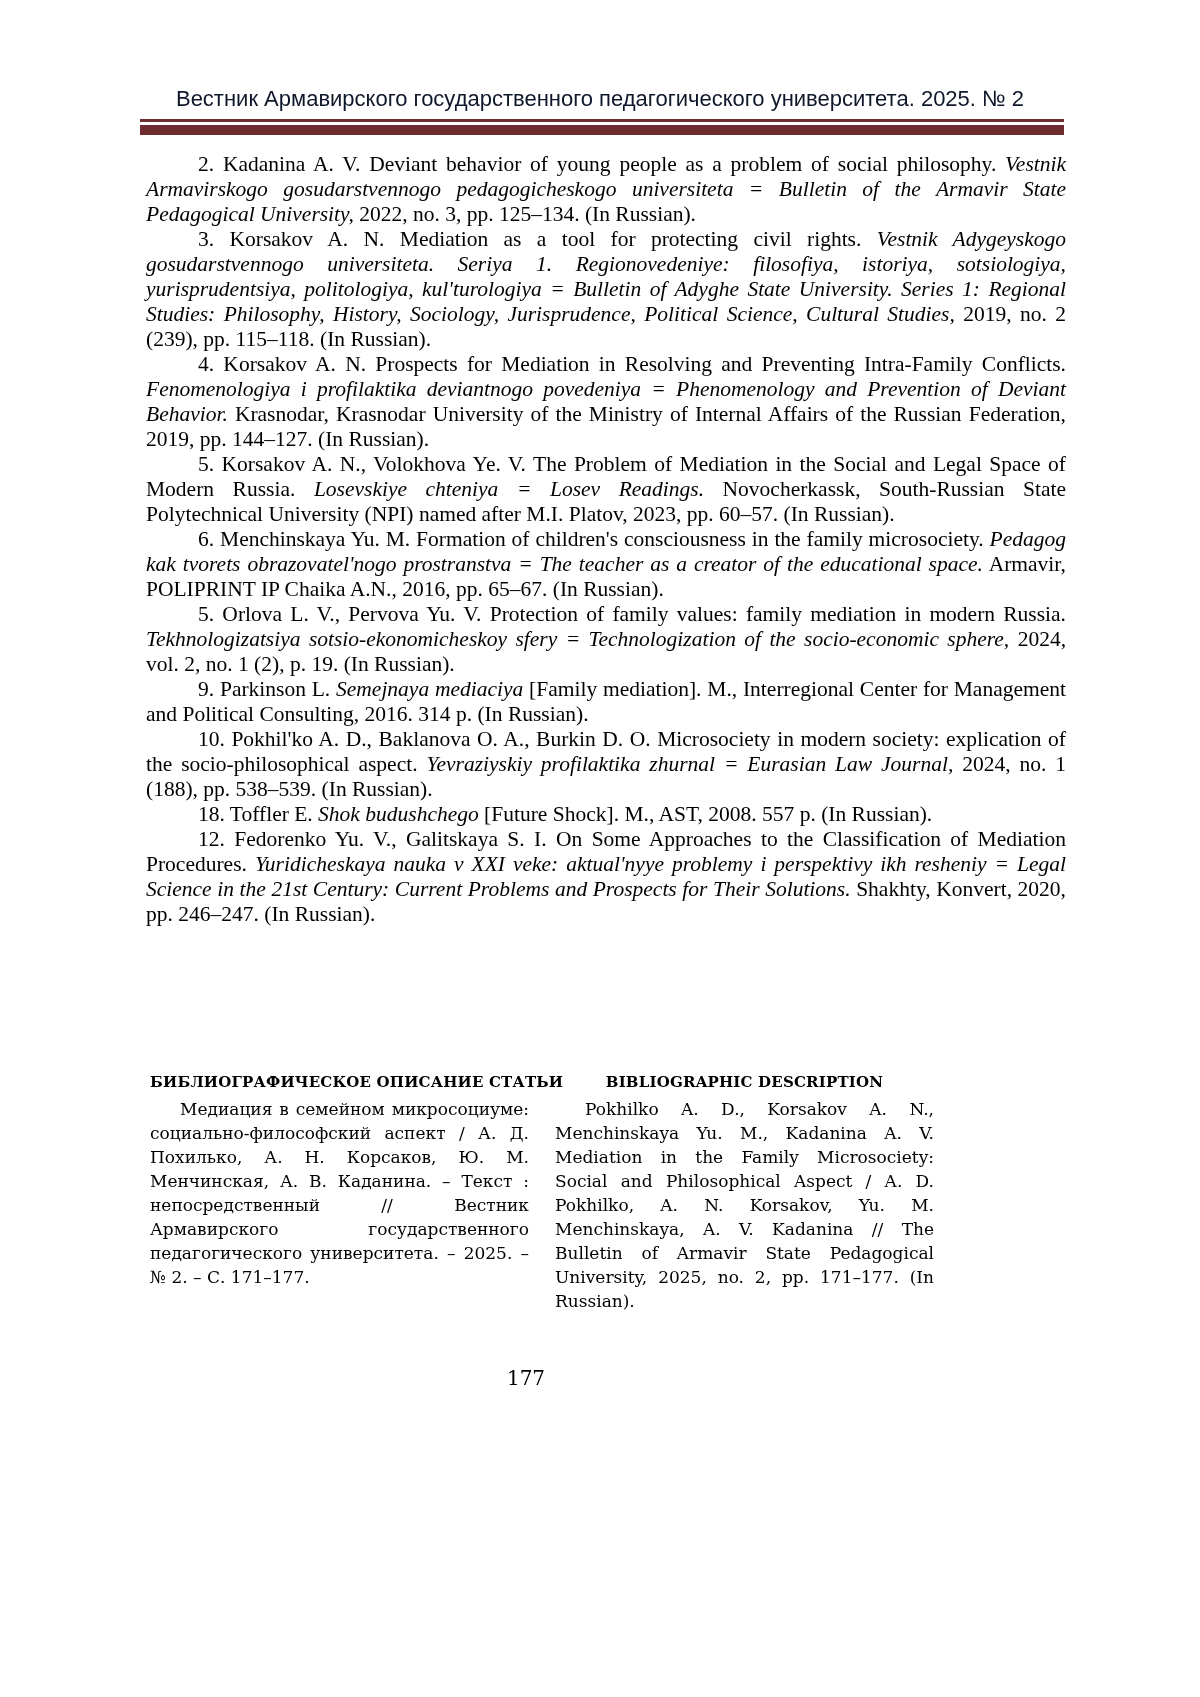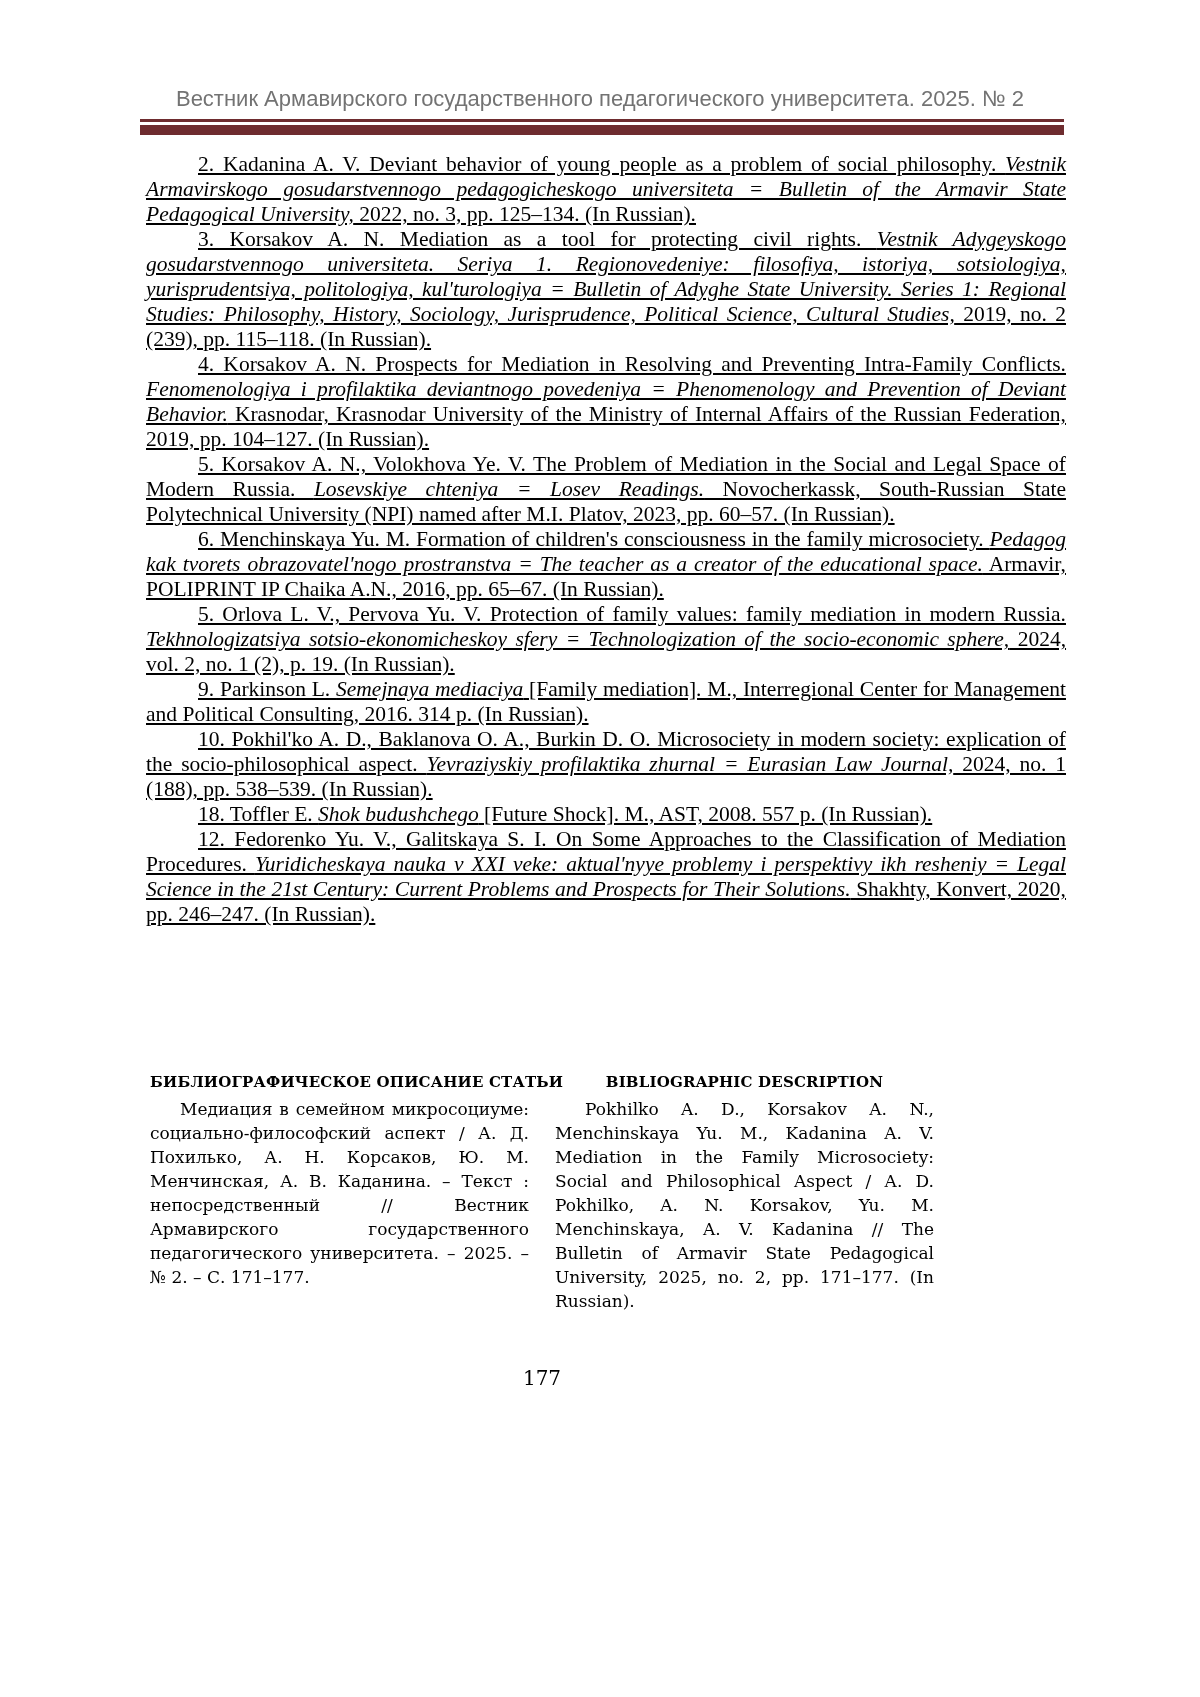--- a/index.html
+++ b/index.html
@@ -11,31 +11,30 @@
     color: #000000;
     font-family: "Liberation Serif", serif;
     overflow: hidden;
   }
   .running-header {
     padding-top: 86px;
     text-align: center;
     font-family: "Liberation Sans", sans-serif;
     font-size: 22px;
     line-height: 26px;
-    color: #737373;
+    color: #0f172a;
   }
   .rule-wrap { margin: 7px 136px 0 140px; }
   .rule-thin  { height: 3px;  margin-bottom: 3px; background: #6e2c2f; }
   .rule-thick { height: 10px; background: #6e2c2f; }
   .refs {
     margin: 17px 134px 0 146px;
     font-size: 21.5px;
     line-height: 25px;
     text-align: justify;
-    text-decoration: underline;
   }
   .refs p { margin: 0; text-indent: 52px; }
   .refs em { font-style: italic; }
   .bib-section {
     position: absolute;
     left: 150px;
     top: 1072px;
     width: 784px;
     display: flex;
     gap: 26px;
@@ -52,21 +51,21 @@
     white-space: nowrap;
   }
   .bib-text {
     font-size: 17px;
     line-height: 24px;
     text-align: justify;
     text-indent: 30px;
   }
   .page-number {
     position: absolute;
-    left: 150px;
+    left: 134px;
     top: 1366px;
     width: 784px;
     text-align: center;
     font-family: "DejaVu Serif", serif;
     font-size: 20px;
   }
 </style>
 </head>
 <body>
 
@@ -75,21 +74,21 @@
   <div class="running-header">Вестник Армавирского государственного педагогического университета. 2025. № 2</div>
 
   <div class="rule-wrap">
     <div class="rule-thin" style="background: rgb(110, 44, 47);"></div>
     <div class="rule-thick" style="background: rgb(110, 44, 47);"></div>
   </div>
 
   <div class="refs">
       <p><span>2. Kadanina A. V. Deviant behavior of young people as a problem of social philosophy. </span><em>Vestnik Armavirskogo gosudarstvennogo pedagogicheskogo universiteta = Bulletin of the Armavir State Pedagogical University,</em><span> 2022, no. 3, pp. 125–134. (In Russian).</span></p>
       <p><span>3. Korsakov A. N. Mediation as a tool for protecting civil rights. </span><em>Vestnik Adygeyskogo gosudarstvennogo universiteta. Seriya 1. Regionovedeniye: filosofiya, istoriya, sotsiologiya, yurisprudentsiya, politologiya, kul'turologiya = Bulletin of Adyghe State University. Series 1: Regional Studies: Philosophy, History, Sociology, Jurisprudence, Political Science, Cultural Studies,</em><span> 2019, no. 2 (239), pp. 115–118. (In Russian).</span></p>
-      <p><span>4. Korsakov A. N. Prospects for Mediation in Resolving and Preventing Intra-Family Conflicts. </span><em>Fenomenologiya i profilaktika deviantnogo povedeniya = Phenomenology and Prevention of Deviant Behavior.</em><span> Krasnodar, Krasnodar University of the Ministry of Internal Affairs of the Russian Federation, 2019, pp. 104–127. (In Russian).</span></p>
+      <p><span>4. Korsakov A. N. Prospects for Mediation in Resolving and Preventing Intra-Family Conflicts. </span><em>Fenomenologiya i profilaktika deviantnogo povedeniya = Phenomenology and Prevention of Deviant Behavior.</em><span> Krasnodar, Krasnodar University of the Ministry of Internal Affairs of the Russian Federation, 2019, pp. 144–127. (In Russian).</span></p>
       <p><span>5. Korsakov A. N., Volokhova Ye. V. The Problem of Mediation in the Social and Legal Space of Modern Russia. </span><em>Losevskiye chteniya = Losev Readings.</em><span> Novocherkassk, South-Russian State Polytechnical University (NPI) named after M.I. Platov, 2023, pp. 60–57. (In Russian).</span></p>
       <p><span>6. Menchinskaya Yu. M. Formation of children's consciousness in the family microsociety. </span><em>Pedagog kak tvorets obrazovatel'nogo prostranstva = The teacher as a creator of the educational space.</em><span> Armavir, POLIPRINT IP Chaika A.N., 2016, pp. 65–67. (In Russian).</span></p>
       <p><span>5. Orlova L. V., Pervova Yu. V. Protection of family values: family mediation in modern Russia. </span><em>Tekhnologizatsiya sotsio-ekonomicheskoy sfery = Technologization of the socio-economic sphere,</em><span> 2024, vol. 2, no. 1 (2), p. 19. (In Russian).</span></p>
       <p><span>9. Parkinson L. </span><em>Semejnaya mediaciya</em><span> [Family mediation]. M., Interregional Center for Management and Political Consulting, 2016. 314 p. (In Russian).</span></p>
       <p><span>10. Pokhil'ko A. D., Baklanova O. A., Burkin D. O. Microsociety in modern society: explication of the socio-philosophical aspect. </span><em>Yevraziyskiy profilaktika zhurnal = Eurasian Law Journal,</em><span> 2024, no. 1 (188), pp. 538–539. (In Russian).</span></p>
       <p><span>18. Toffler E. </span><em>Shok budushchego</em><span> [Future Shock]. M., AST, 2008. 557 p. (In Russian).</span></p>
       <p><span>12. Fedorenko Yu. V., Galitskaya S. I. On Some Approaches to the Classification of Mediation Procedures. </span><em>Yuridicheskaya nauka v XXI veke: aktual'nyye problemy i perspektivy ikh resheniy = Legal Science in the 21st Century: Current Problems and Prospects for Their Solutions.</em><span> Shakhty, Konvert, 2020, pp. 246–247. (In Russian).</span></p>
     </div>
 
   <div class="bib-section">

